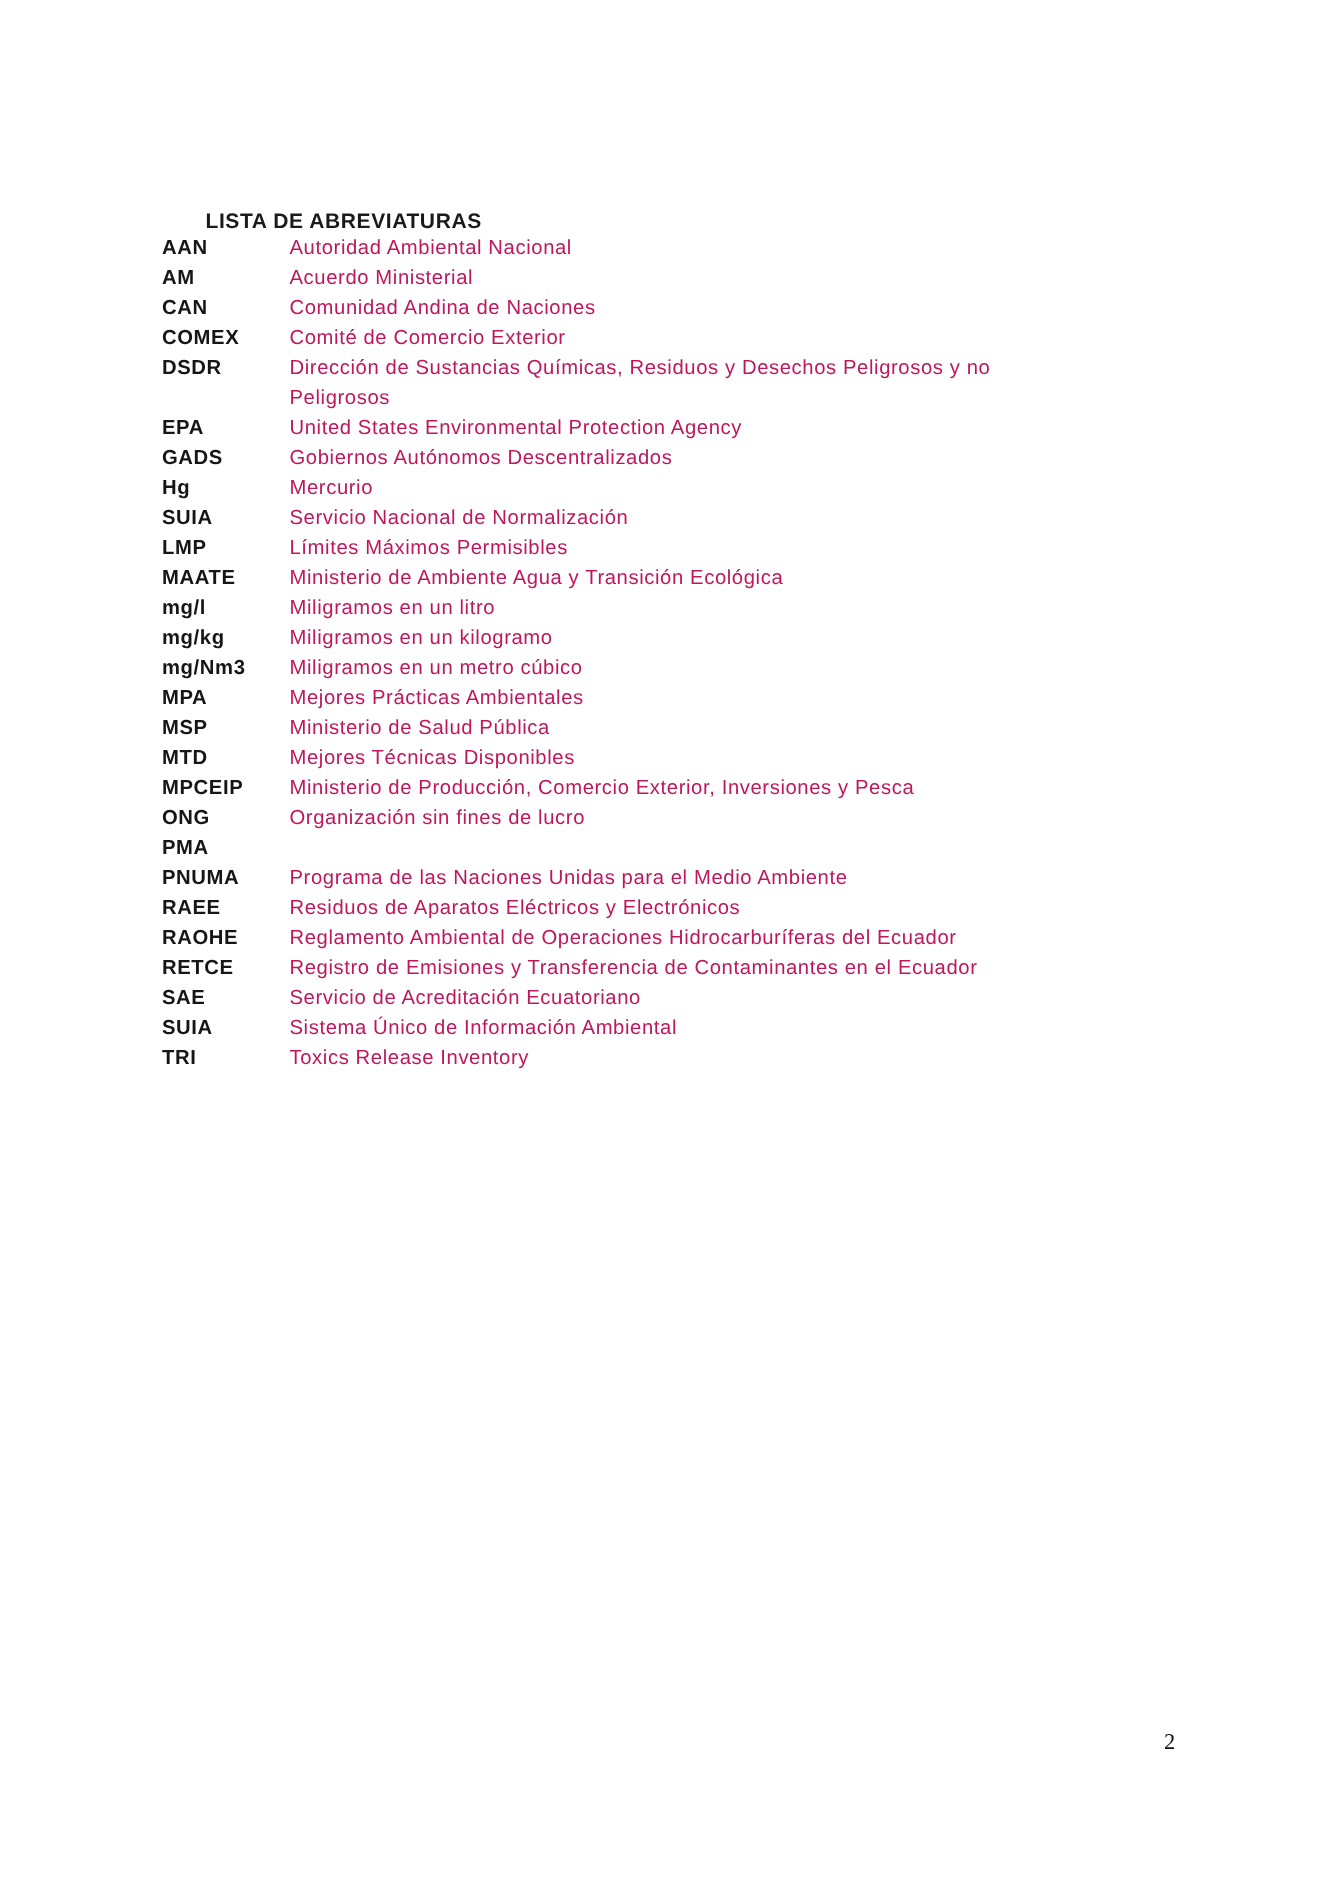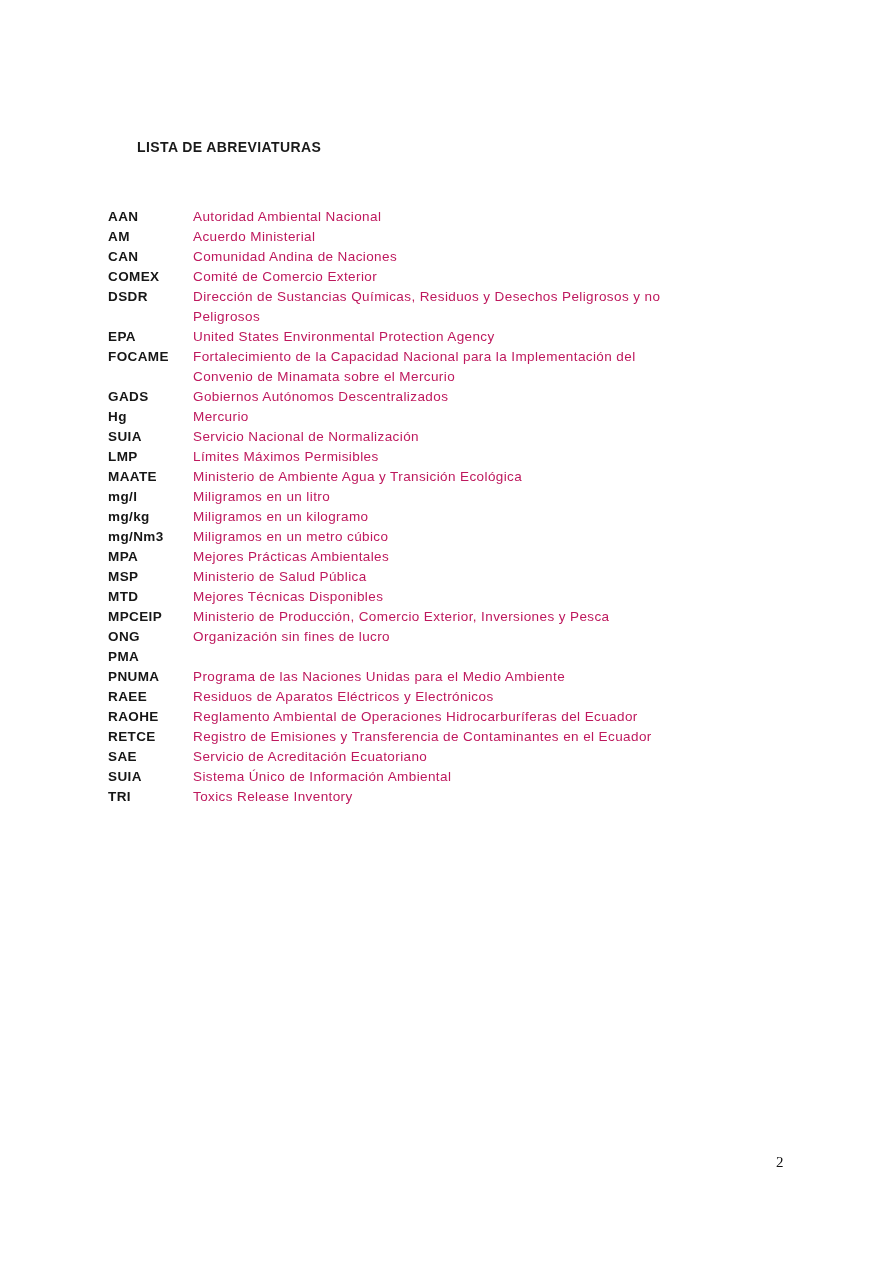--- a/index.html
+++ b/index.html
@@ -26,21 +26,20 @@
   .doc-title {
     font-size: 14px;
     font-weight: 700;
     letter-spacing: 0.4px;
     line-height: 16px;
     color: #1a1a1a;
     margin-left: 29px;
   }
 
   .abbrev-list {
-    margin-top: 52px;
   }
 
   .abbrev-row {
     display: flex;
     align-items: flex-start;
     font-size: 13.5px;
     line-height: 20px;
     letter-spacing: 0.4px;
   }
 
@@ -98,25 +97,20 @@
     <span class="abbrev-term">DSDR</span>
     <span class="abbrev-def">Dirección de Sustancias Químicas, Residuos y Desechos Peligrosos y no
 Peligrosos</span>
   </div>
 
   <div class="abbrev-row">
     <span class="abbrev-term">EPA</span>
     <span class="abbrev-def">United States Environmental Protection Agency</span>
   </div>
 
-  <div class="abbrev-row">
-    <span class="abbrev-term">FOCAME</span>
-    <span class="abbrev-def">Fortalecimiento de la Capacidad Nacional para la Implementación del
-Convenio de Minamata sobre el Mercurio</span>
-  </div>
 
   <div class="abbrev-row">
     <span class="abbrev-term">GADS</span>
     <span class="abbrev-def">Gobiernos Autónomos Descentralizados</span>
   </div>
 
   <div class="abbrev-row">
     <span class="abbrev-term">Hg</span>
     <span class="abbrev-def">Mercurio</span>
   </div>

